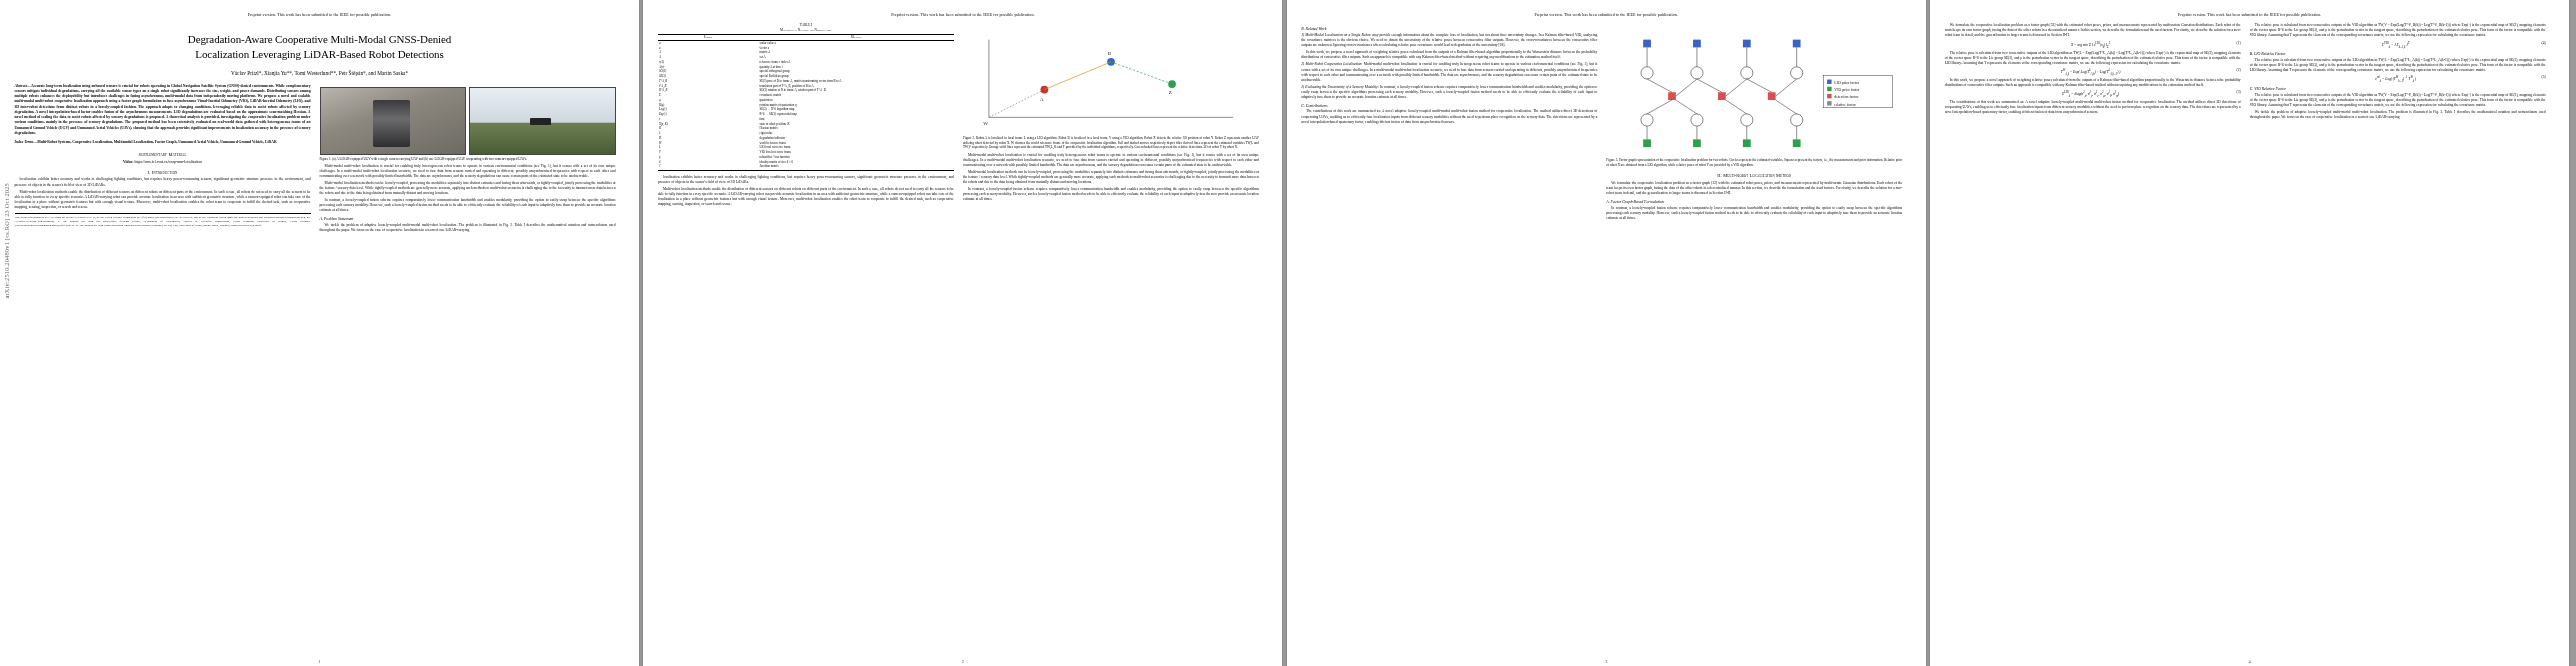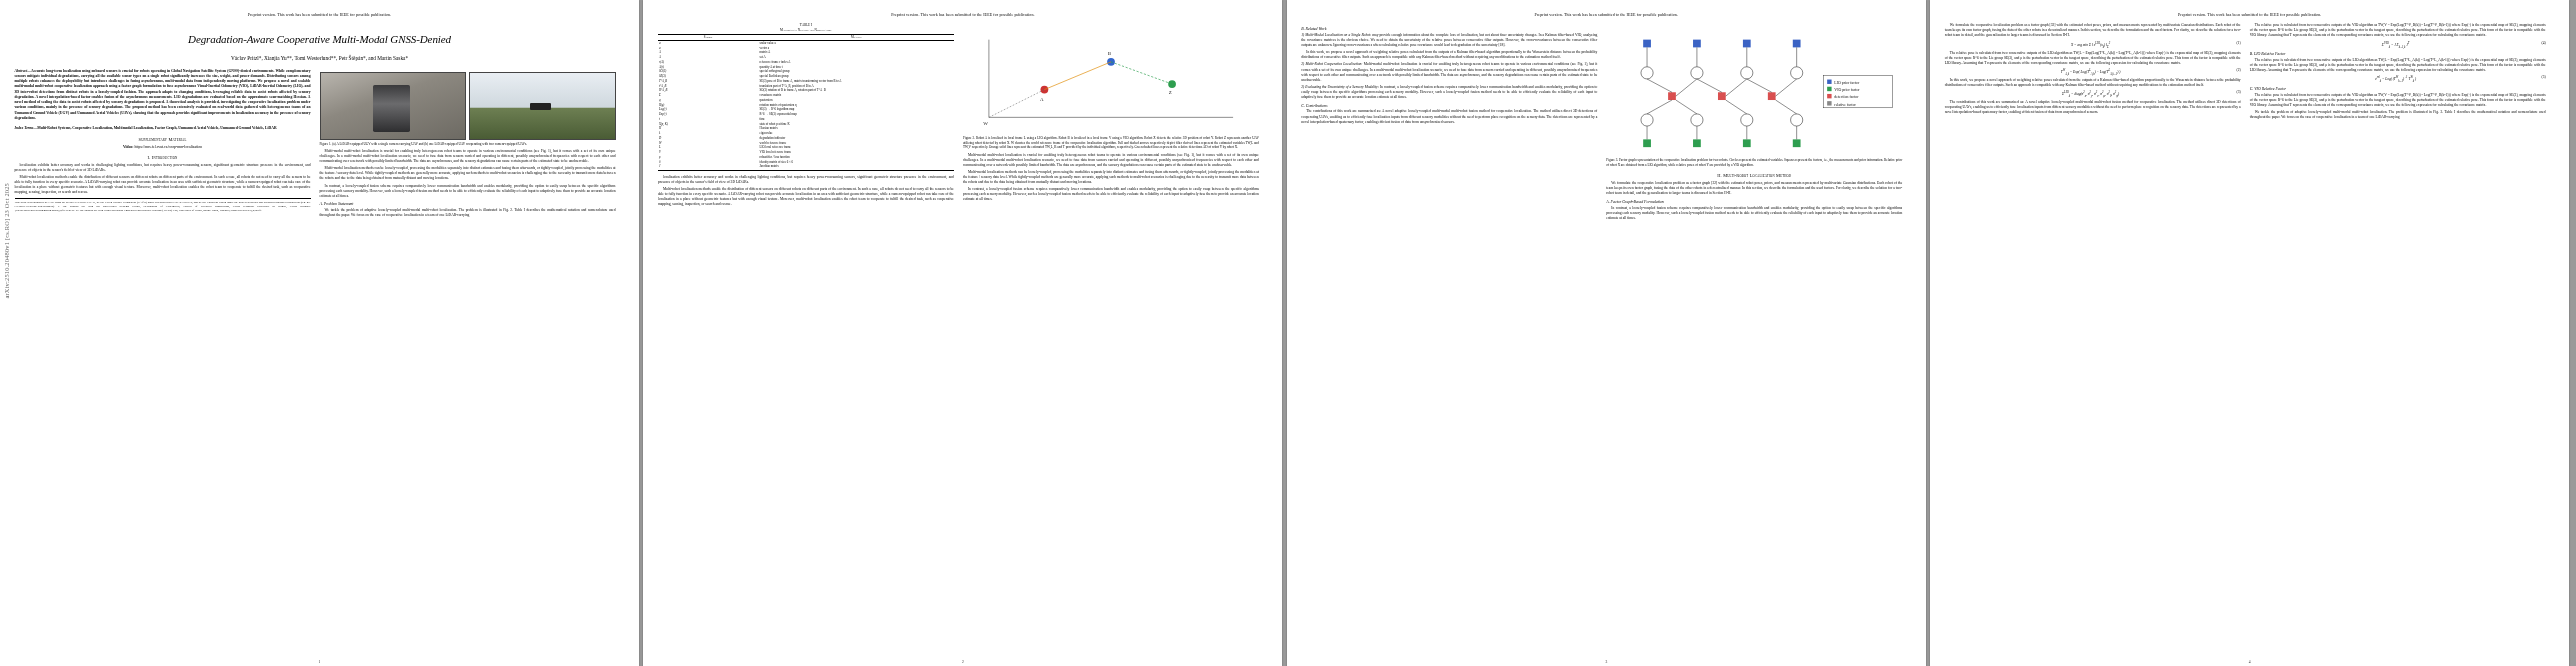--- a/index.html
+++ b/index.html
@@ -23,21 +23,21 @@
   }
   .pagenum { position:absolute; bottom:3.3px; left:0; right:0; text-align:center; font-size:3.6px; color:#222;}
   .arxiv-side {
     position: absolute; left: 3.3px; top: 183px;
     writing-mode: vertical-rl; transform: rotate(180deg);
     font-size: 6.4px; color: #666; letter-spacing: 0.2px;
     font-family: "Liberation Serif", serif;
   }
   .title {
     text-align: center; font-size: 11px; line-height: 1.35;
-    margin: 14.5px 0 0 0; font-weight: normal; letter-spacing: -0.1px; font-style: italic;
+    margin: 14.5px 0 0 0; font-weight: normal; letter-spacing: -0.1px;
   }
   .authors { text-align:center; font-size: 5.3px; margin-top: 7.8px; }
   .cols { display: flex; gap: 9px; margin-top: 7.8px; }
   .col { width: 296px; }
   .abs { font-size: 3.7px; line-height: 1.42; font-weight: bold; text-align: justify; }
   .abs i { font-style: italic; }
   .idx { font-size: 3.7px; line-height: 1.42; font-weight: bold; text-align: justify; margin-top: 4.4px;}
   .sechead {
     text-align:center; font-variant: small-caps; font-size: 4.4px;
     margin: 6.1px 0 2.8px 0; letter-spacing:0.2px;
@@ -74,20 +74,21 @@
 <body>
 
 <div class="spread">
 
   <div class="page">
     <div class="preprint">Preprint version. This work has been submitted to the IEEE for possible publication.</div>
     <div class="arxiv-side">arXiv:2510.20480v1 [cs.RO] 23 Oct 2025</div>
 
     <div class="title">
       <div>Degradation-Aware Cooperative Multi-Modal GNSS-Denied</div>
+      <div>Localization Leveraging LiDAR-Based Robot Detections</div>
     </div>
     <div class="authors">Václav Pritzl*, Xianjia Yu**, Tomi Westerlund**, Petr Štěpán*, and Martin Saska*</div>
 
     <div class="cols">
       <div class="col">
         <div class="abs">
           <i>Abstract</i><span>—Accurate long-term localization using onboard sensors is crucial for robots operating in Global Navigation Satellite System (GNSS)-denied environments. While complementary sensors mitigate individual degradations, carrying all the available sensor types on a single robot significantly increases the size, weight, and power demands. Distributing sensors among multiple robots enhances the deployability but introduces challenges in fusing asynchronous, multi-modal data from independently moving platforms. We propose a novel and scalable multi-modal multi-robot cooperative localization approach using a factor graph formulation to fuse asynchronous Visual-Inertial Odometry (VIO), LiDAR-Inertial Odometry (LIO), and 3D inter-robot detections from distinct robots in a loosely-coupled fashion. The approach adapts to changing conditions, leveraging reliable data to assist robots affected by sensory degradation. A novel interpolation-based factor enables fusion of the asynchronous measurements. LIO degradations are evaluated based on the approximate scan-matching Hessian. A novel method of scaling the data to assist robots affected by sensory degradations is proposed. A theoretical analysis is provided, investigating the cooperative localization problem under various conditions, mainly in the presence of sensory degradations. The proposed method has been extensively evaluated on real-world data gathered with heterogeneous teams of an Unmanned Ground Vehicle (UGV) and Unmanned Aerial Vehicles (UAVs), showing that the approach provides significant improvements in localization accuracy in the presence of sensory degradations.</span>
         </div>
         <div class="idx">
           <i>Index Terms</i><span>—Multi-Robot Systems, Cooperative Localization, Multimodal Localization, Factor Graph, Unmanned Aerial Vehicle, Unmanned Ground Vehicle, LiDAR</span>

